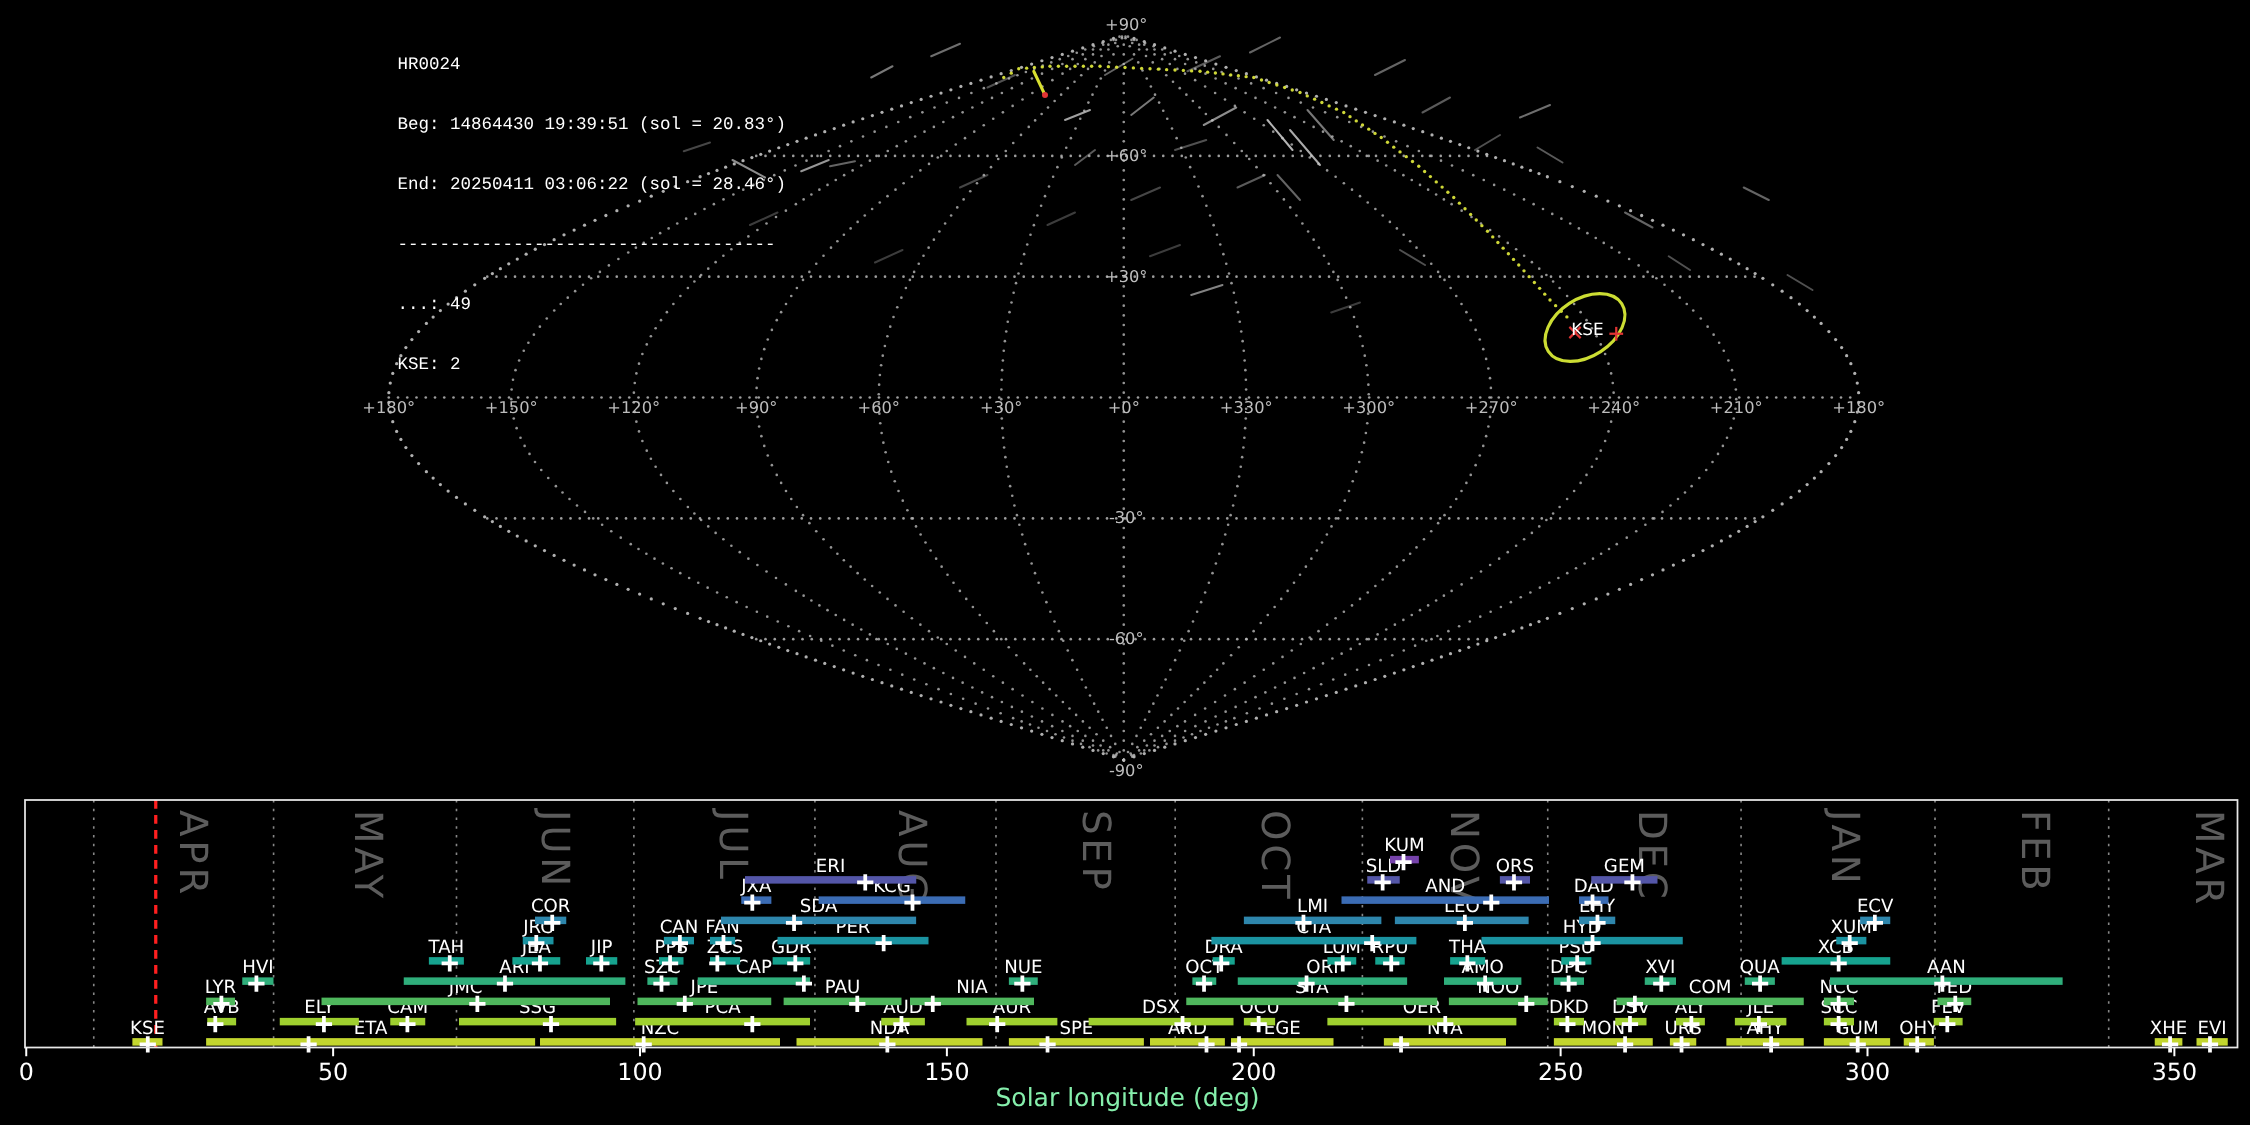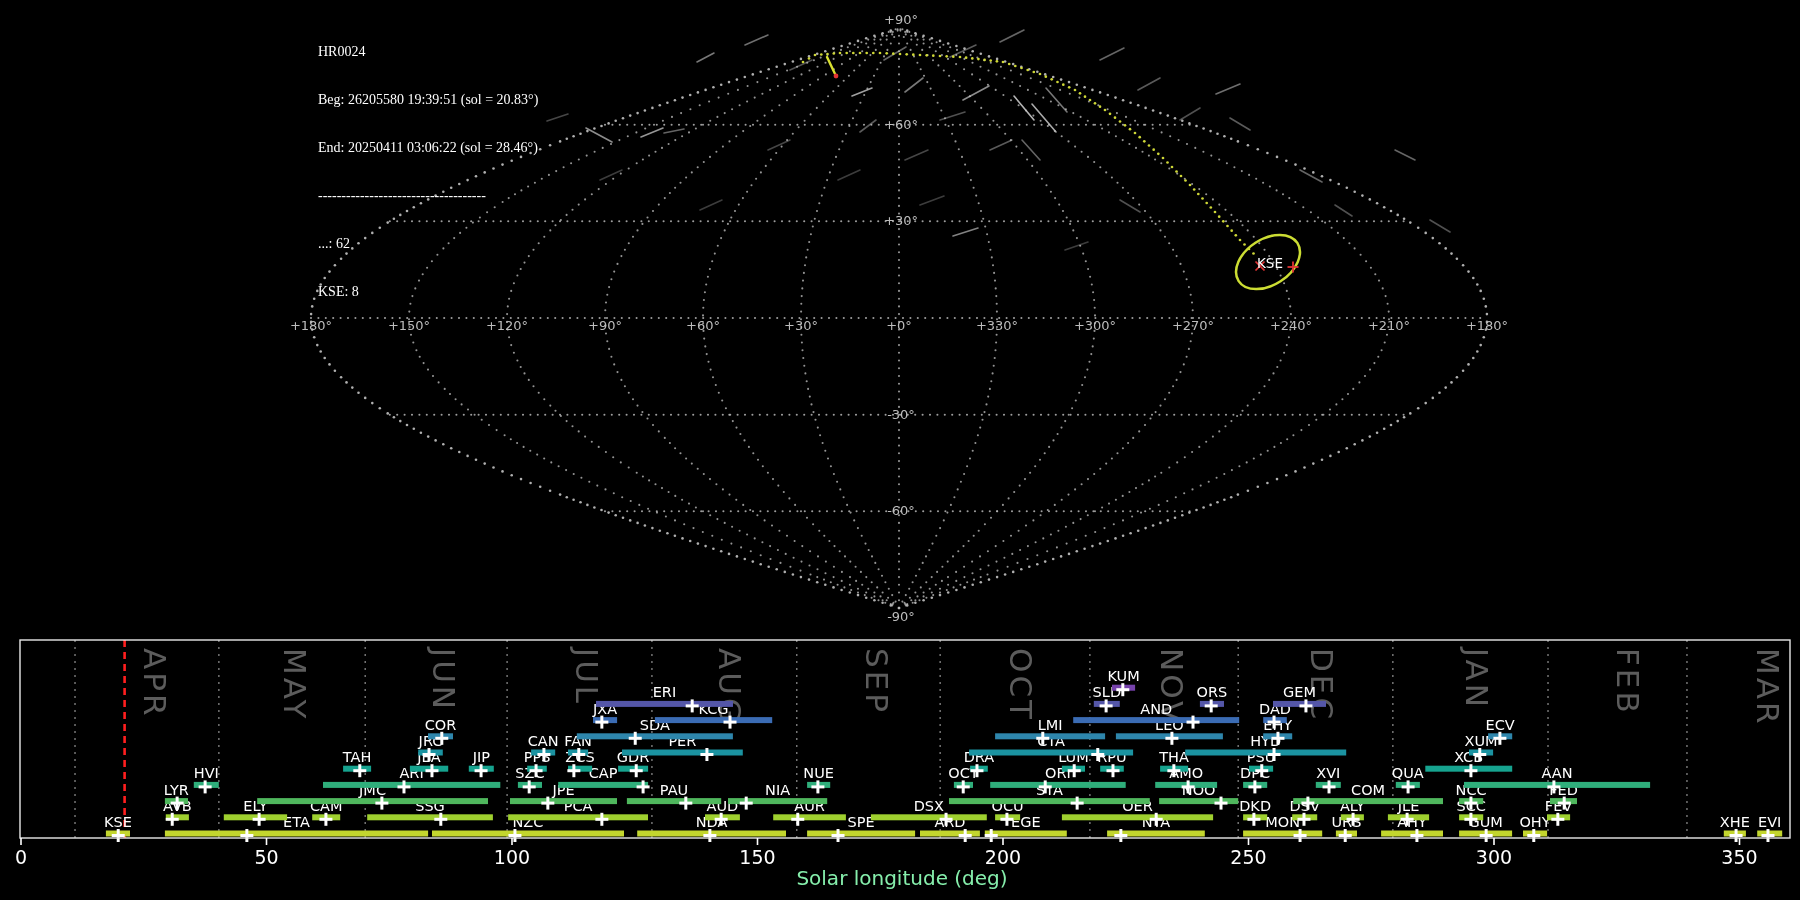--- a/index.html
+++ b/index.html
@@ -1,20 +1,20 @@
 <!DOCTYPE html>
 <html><head>
 <meta charset="utf-8">
 <style>
   html,body{margin:0;padding:0;background:#000;}
   #stage{position:relative;width:1800px;height:900px;background:#000;overflow:hidden;
          font-family:"DejaVu Sans",sans-serif;}
   #skysvg{position:absolute;left:0;top:0;}
   #info{position:absolute;left:318px;top:12px;color:#fff;
-        font-family:Liberation Serif, serif;font-size:14px;line-height:16px;white-space:pre;}
+        font-family:Liberation Mono, monospace;font-size:14px;line-height:16px;white-space:pre;}
   #xaxislabel{position:absolute;left:902px;top:866px;transform:translateX(-50%);
         color:#86efac;font-size:20px;font-family:"DejaVu Sans",sans-serif;}
 </style>
 </head>
 <body>
 
 <div id="stage">
   <svg id="skysvg" width="1800" height="900" viewBox="0 0 1800 900">
     <g id="g-grid">
         <circle cx="605.0" cy="511.3" r="1.05" fill="#b9b9b9" opacity="0.85"></circle>
@@ -2621,21 +2621,21 @@
         <text x="1248.5" y="864" fill="#ffffff" font-size="19" text-anchor="middle" font-family="DejaVu Sans, sans-serif">250</text>
         <line x1="1494" y1="838" x2="1494" y2="845" stroke="#fff" stroke-width="1.6"></line>
         <text x="1494" y="864" fill="#ffffff" font-size="19" text-anchor="middle" font-family="DejaVu Sans, sans-serif">300</text>
         <line x1="1739.5" y1="838" x2="1739.5" y2="845" stroke="#fff" stroke-width="1.6"></line>
         <text x="1739.5" y="864" fill="#ffffff" font-size="19" text-anchor="middle" font-family="DejaVu Sans, sans-serif">350</text>
       </g>
   </svg>
 
   <div id="info">
     <div>HR0024</div>
-    <div>Beg: 26205580 19:39:51 (sol = 20.83°)</div>
+    <div>Beg: 14864430 19:39:51 (sol = 20.83°)</div>
     <div>End: 20250411 03:06:22 (sol = 28.46°)</div>
     <div>------------------------------------</div>
-    <div>...: 62</div>
-    <div>KSE: 8</div>
+    <div>...: 49</div>
+    <div>KSE: 2</div>
   </div>
 
   <div id="xaxislabel">Solar longitude (deg)</div>
 </div>
 
 </body></html>

